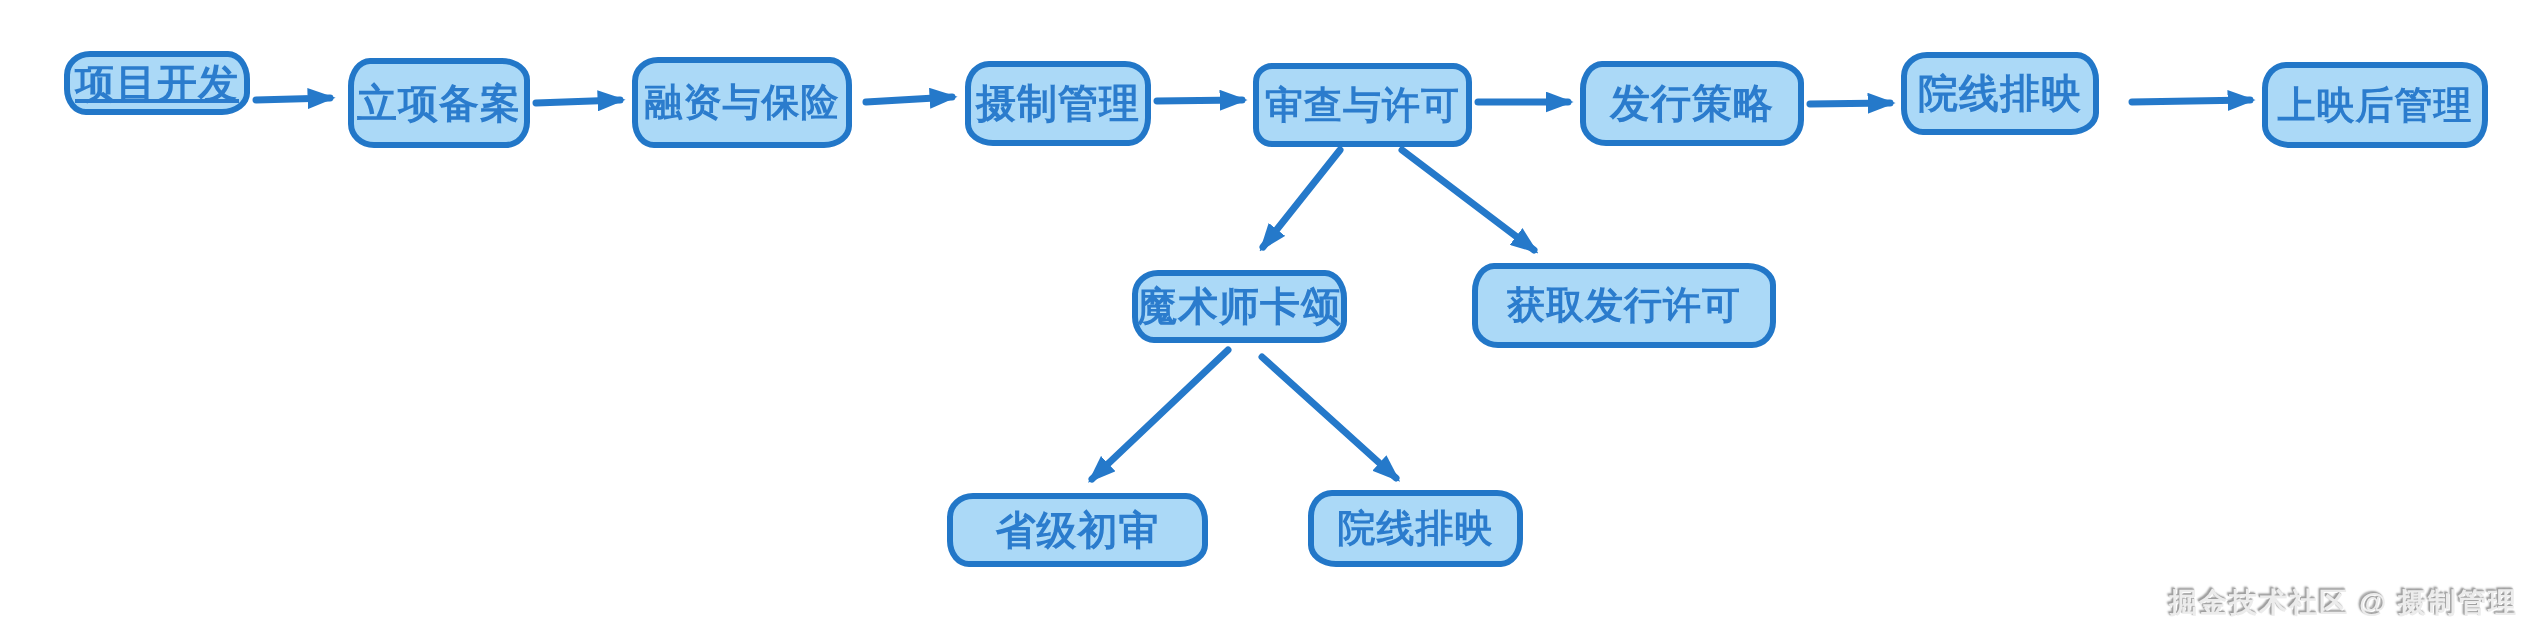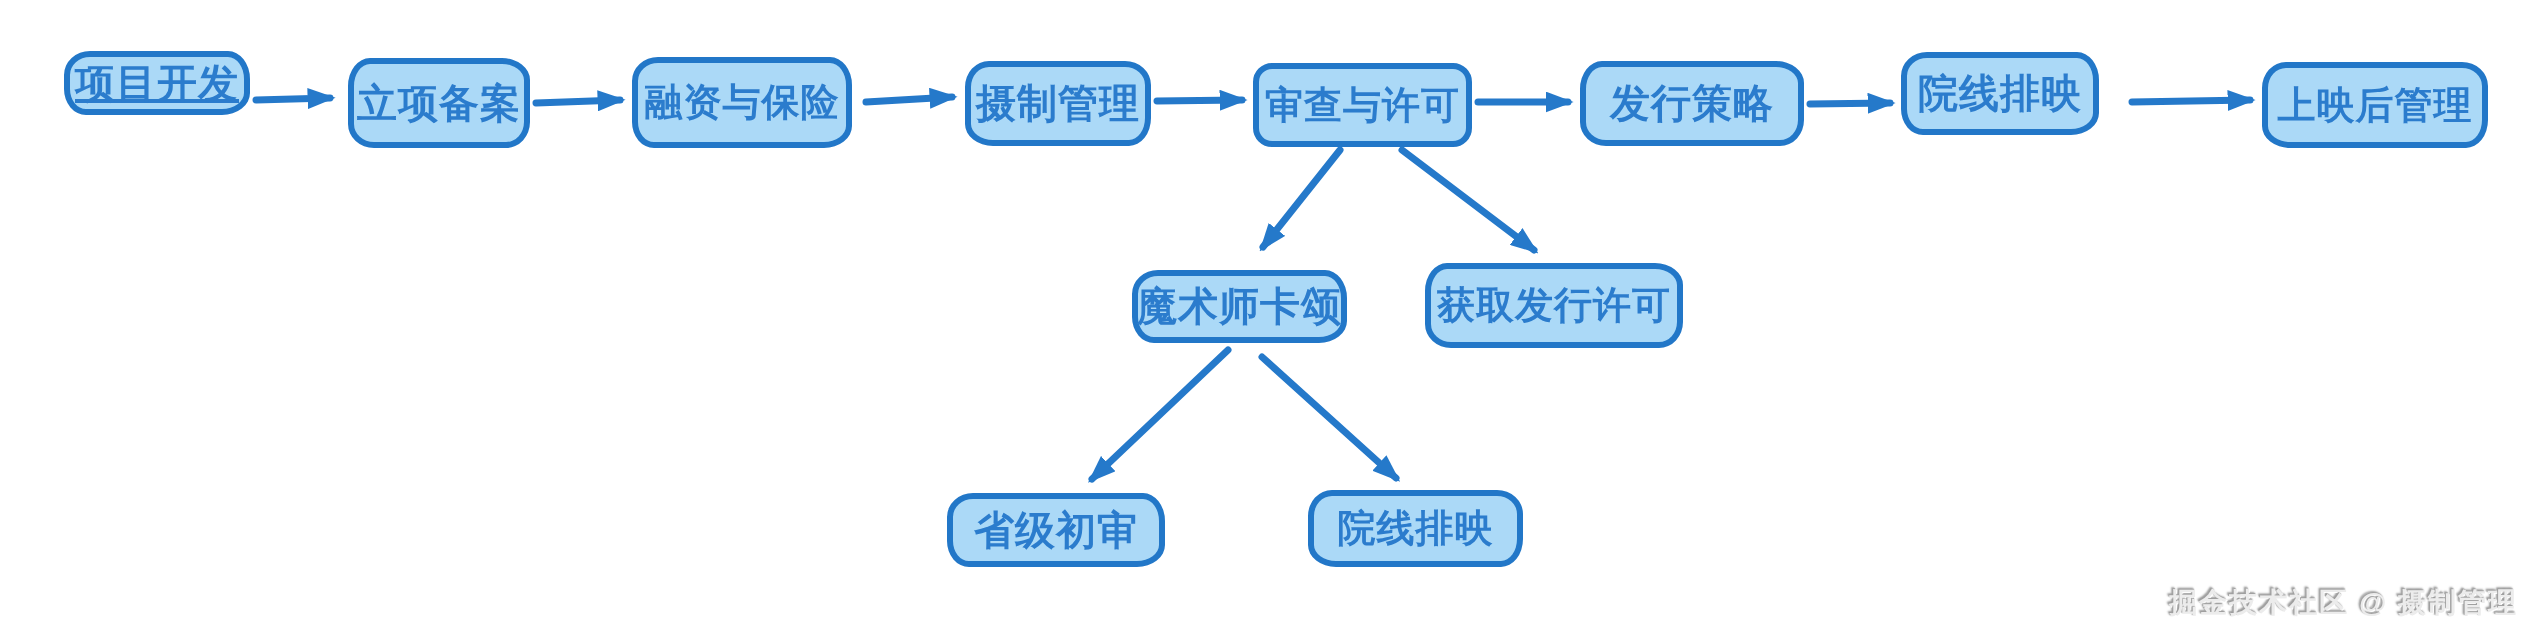--- a/index.html
+++ b/index.html
@@ -35,23 +35,23 @@
   .n0  { left: 64px;   top: 51px;  width: 186px; height: 64px; text-decoration: underline; }
   .n1  { left: 348px;  top: 58px;  width: 182px; height: 90px; border-radius: 22px 28px 24px 26px / 28px 22px 26px 24px; }
   .n2  { left: 632px;  top: 57px;  width: 220px; height: 91px; }
   .n3  { left: 965px;  top: 61px;  width: 186px; height: 85px; border-radius: 24px 26px 22px 28px / 26px 24px 28px 22px; }
   .n4  { left: 1253px; top: 63px;  width: 219px; height: 84px; border-radius: 19px; }
   .n5  { left: 1580px; top: 61px;  width: 224px; height: 85px; border-radius: 22px 28px 24px 26px / 28px 22px 26px 24px; }
   .n6  { left: 1901px; top: 52px;  width: 198px; height: 83px; }
   .n7  { left: 2262px; top: 62px;  width: 226px; height: 86px; border-radius: 24px 26px 22px 28px / 26px 24px 28px 22px; }
   
   .n8  { left: 1132px; top: 270px; width: 215px; height: 73px; }
-  .n9  { left: 1425px; top: 263px; width: 258px; height: 85px; border-radius: 22px 28px 24px 26px / 28px 22px 26px 24px; }
+  .n9  { left: 1472px; top: 263px; width: 304px; height: 85px; border-radius: 22px 28px 24px 26px / 28px 22px 26px 24px; }
   
-  .n10 { left: 947px;  top: 493px; width: 218px; height: 74px; }
+  .n10 { left: 947px;  top: 493px; width: 261px; height: 74px; }
   .n11 { left: 1308px; top: 490px; width: 215px; height: 77px; border-radius: 24px 26px 22px 28px / 26px 24px 28px 22px; }
 
   .edge-line {
     stroke: var(--arrow);
     stroke-width: 7;
     stroke-linecap: round;
     fill: none;
   }
   .arrowhead-shape { fill: var(--arrow); }
 

